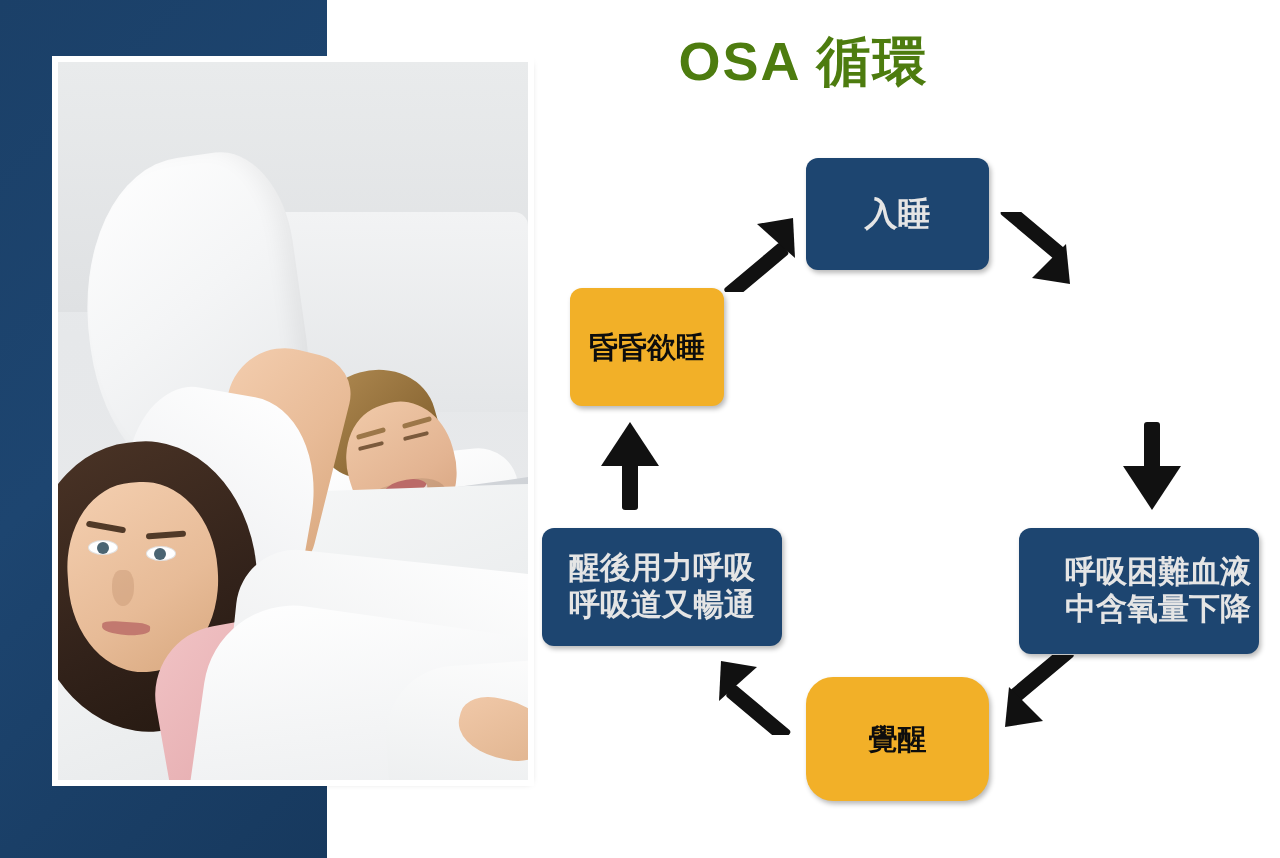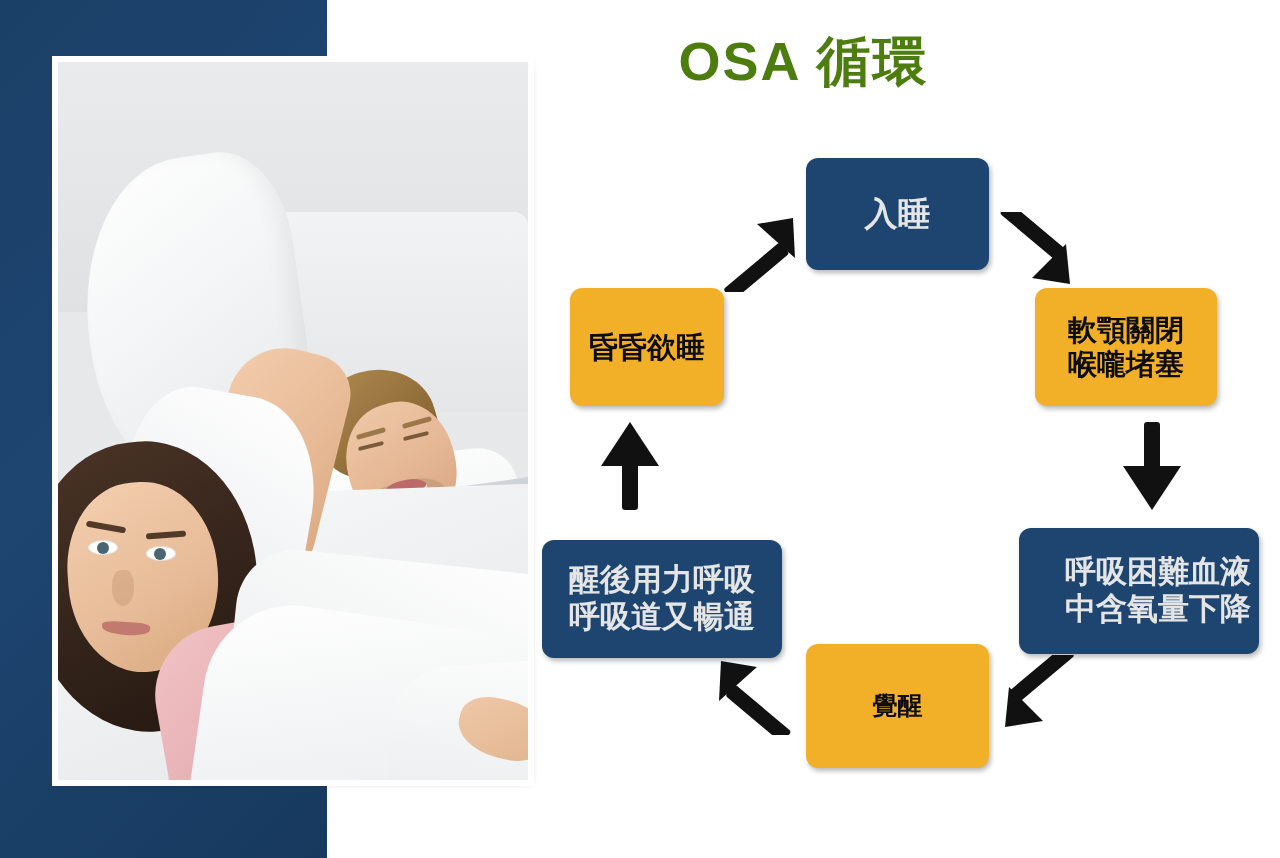--- a/index.html
+++ b/index.html
@@ -245,22 +245,22 @@
   }
   .cycle-box.yellow {
     background: #f2b028;
     color: #0d0d0d;
   }
   .cycle-box .box-text { display: block; white-space: pre-line; }
 
   #box-sleep      { left: 479px; top: 158px;  width: 183px; height: 112px; font-size: 33px; }
   #box-palate     { left: 708px; top: 288px;  width: 182px; height: 118px; font-size: 29px; }
   #box-oxygen     { left: 692px; top: 528px;  width: 240px; height: 126px; font-size: 31px; justify-content: flex-end; }
-  #box-arousal    { left: 479px; top: 644px;  width: 183px; height: 124px; font-size: 25px; }
-  #box-breathe    { left: 215px; top: 540px;  width: 240px; height: 118px; font-size: 31px; }
+  #box-arousal    { left: 479px; top: 677px;  width: 183px; height: 124px; font-size: 29px; border-radius: 27px; }
+  #box-breathe    { left: 215px; top: 528px;  width: 240px; height: 118px; font-size: 31px; }
   #box-drowsy     { left: 243px; top: 288px;  width: 154px; height: 118px; font-size: 29px; }
 
   
   .arrow {
     position: absolute;
     pointer-events: none;
   }
   #arrow-drowsy-sleep  { left: 388px; top: 212px; }
   #arrow-sleep-palate  { left: 663px; top: 212px; }
   #arrow-palate-oxygen { left: 790px; top: 420px; }
@@ -310,24 +310,20 @@
 </div>
 
 <div id="content">
 
   <div id="page-title">OSA 循環</div>
 
   <div class="cycle-box navy" id="box-sleep">
     <span class="box-text">入睡</span>
   </div>
 
-  <div class="cycle-box yellow" id="box-palate">
-    <span class="box-text">軟顎關閉
-喉嚨堵塞</span>
-  </div>
 
   <div class="cycle-box navy" id="box-oxygen">
     <span class="box-text">呼吸困難血液
 中含氧量下降</span>
   </div>
 
   <div class="cycle-box yellow" id="box-arousal">
     <span class="box-text">覺醒</span>
   </div>
 

